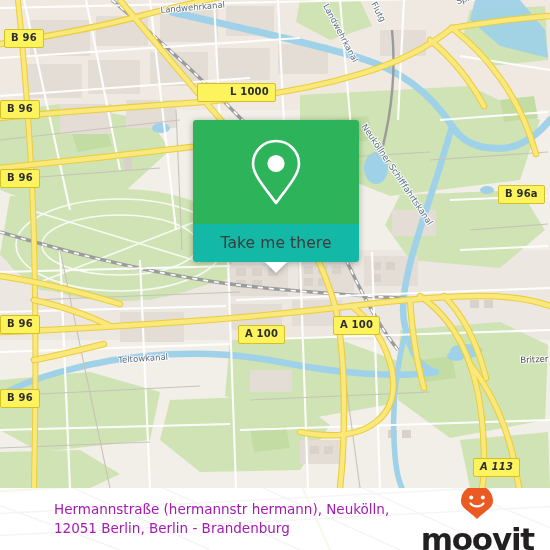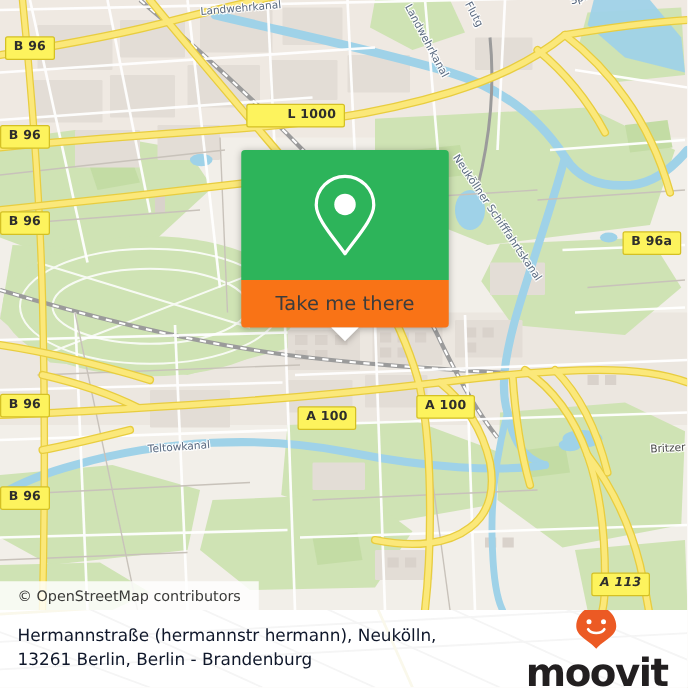--- a/index.html
+++ b/index.html
@@ -91,21 +91,21 @@
   .card-green {
     height: 104px;
     background: #2db45a;
     border-radius: 3px 3px 0 0;
     display: flex;
     align-items: center;
     justify-content: center;
   }
   .pin-svg { display: block; }
   .card-white {
-    background: #f97316;
+    background: #14b8a6;
     border-radius: 0 0 3px 3px;
     height: 38px;
     display: flex;
     align-items: center;
     justify-content: center;
   }
   .card-label {
     font-family: "DejaVu Sans", sans-serif;
     font-size: 15.5px;
     color: #3c3c3c;
@@ -141,22 +141,23 @@
     display: flex;
     align-items: center;
     justify-content: space-between;
     padding: 0 14px 0 14px;
     box-sizing: border-box;
   }
   .footer-text {
     font-family: "DejaVu Sans", sans-serif;
     font-size: 13.5px;
     line-height: 19px;
-    color: #0f172a;
+    color: #a21caf;
     max-width: 400px;
+    margin-left: 40px;
   }
   .brand {
     display: flex;
     align-items: center;
     gap: 4px;
     padding-right: 2px;
     flex-direction: column;
   }
   .brand-word {
     font-family: "DejaVu Sans", sans-serif;
@@ -426,23 +427,20 @@
         <div class="shield" style="left: 0px; top: 169px;">B 96</div>
         <div class="shield" style="left: 0px; top: 315px;">B 96</div>
         <div class="shield" style="left: 0px; top: 389px;">B 96</div>
         <div class="shield" style="left: 197px; top: 83px; padding-left: 32px;">L 1000</div>
         <div class="shield" style="left: 498px; top: 137px; margin-top: 48px;">B 96a</div>
         <div class="shield" style="left: 238px; top: 325px;">A 100</div>
         <div class="shield" style="left: 333px; top: 316px;">A 100</div>
         <div class="shield" style="left: 473px; top: 458px; font-style: italic;">A 113</div>
       </div>
 
-    <div class="attrib">
-      <span>© OpenStreetMap contributors</span>
-    </div>
 
     <div class="card-wrap">
       <div class="card-green">
         <svg class="pin-svg" width="56" height="70" viewBox="0 0 56 70" xmlns="http://www.w3.org/2000/svg">
           <path d="M28 4 C 15.3 4, 5 14.3, 5 27 C 5 38, 18 52, 28 66
                    C 38 52, 51 38, 51 27 C 51 14.3, 40.7 4, 28 4 Z" fill="none" stroke="#ffffff" stroke-width="2.6" stroke-linejoin="round"></path>
           <circle cx="28" cy="26.5" r="8.6" fill="#ffffff"></circle>
         </svg>
       </div>
       <div class="card-white">
@@ -466,21 +464,21 @@
         <path d="M-10 26 L560 -4"></path>
       </g>
       <g stroke="#c9b93a" stroke-width="2.2" fill="none">
         <path d="M300 -6 L330 62"></path>
         <path d="M-10 4 L120 -4"></path>
       </g>
     </svg>
     <div class="footer-inner">
       <div class="footer-text">
         <div>Hermannstraße (hermannstr hermann), Neukölln,</div>
-        <div>13261 Berlin, Berlin - Brandenburg</div>
+        <div>12051 Berlin, Berlin - Brandenburg</div>
       </div>
       <div class="brand">
         <svg width="34" height="36" viewBox="0 0 34 36" xmlns="http://www.w3.org/2000/svg">
           <path d="M17 1 C 8.2 1, 1 8.2, 1 17 C 1 25, 11 28, 17 35
                    C 23 28, 33 25, 33 17 C 33 8.2, 25.8 1, 17 1 Z" fill="#ec5a24"></path>
           <circle cx="11.2" cy="13.4" r="2.0" fill="#ffffff"></circle>
           <circle cx="22.8" cy="13.4" r="2.0" fill="#ffffff"></circle>
           <path d="M10.5 19.4 C 13.2 23.4, 20.8 23.4, 23.5 19.4" fill="none" stroke="#ffffff" stroke-width="2.1" stroke-linecap="round"></path>
         </svg>
         <span class="brand-word">moovit</span>

